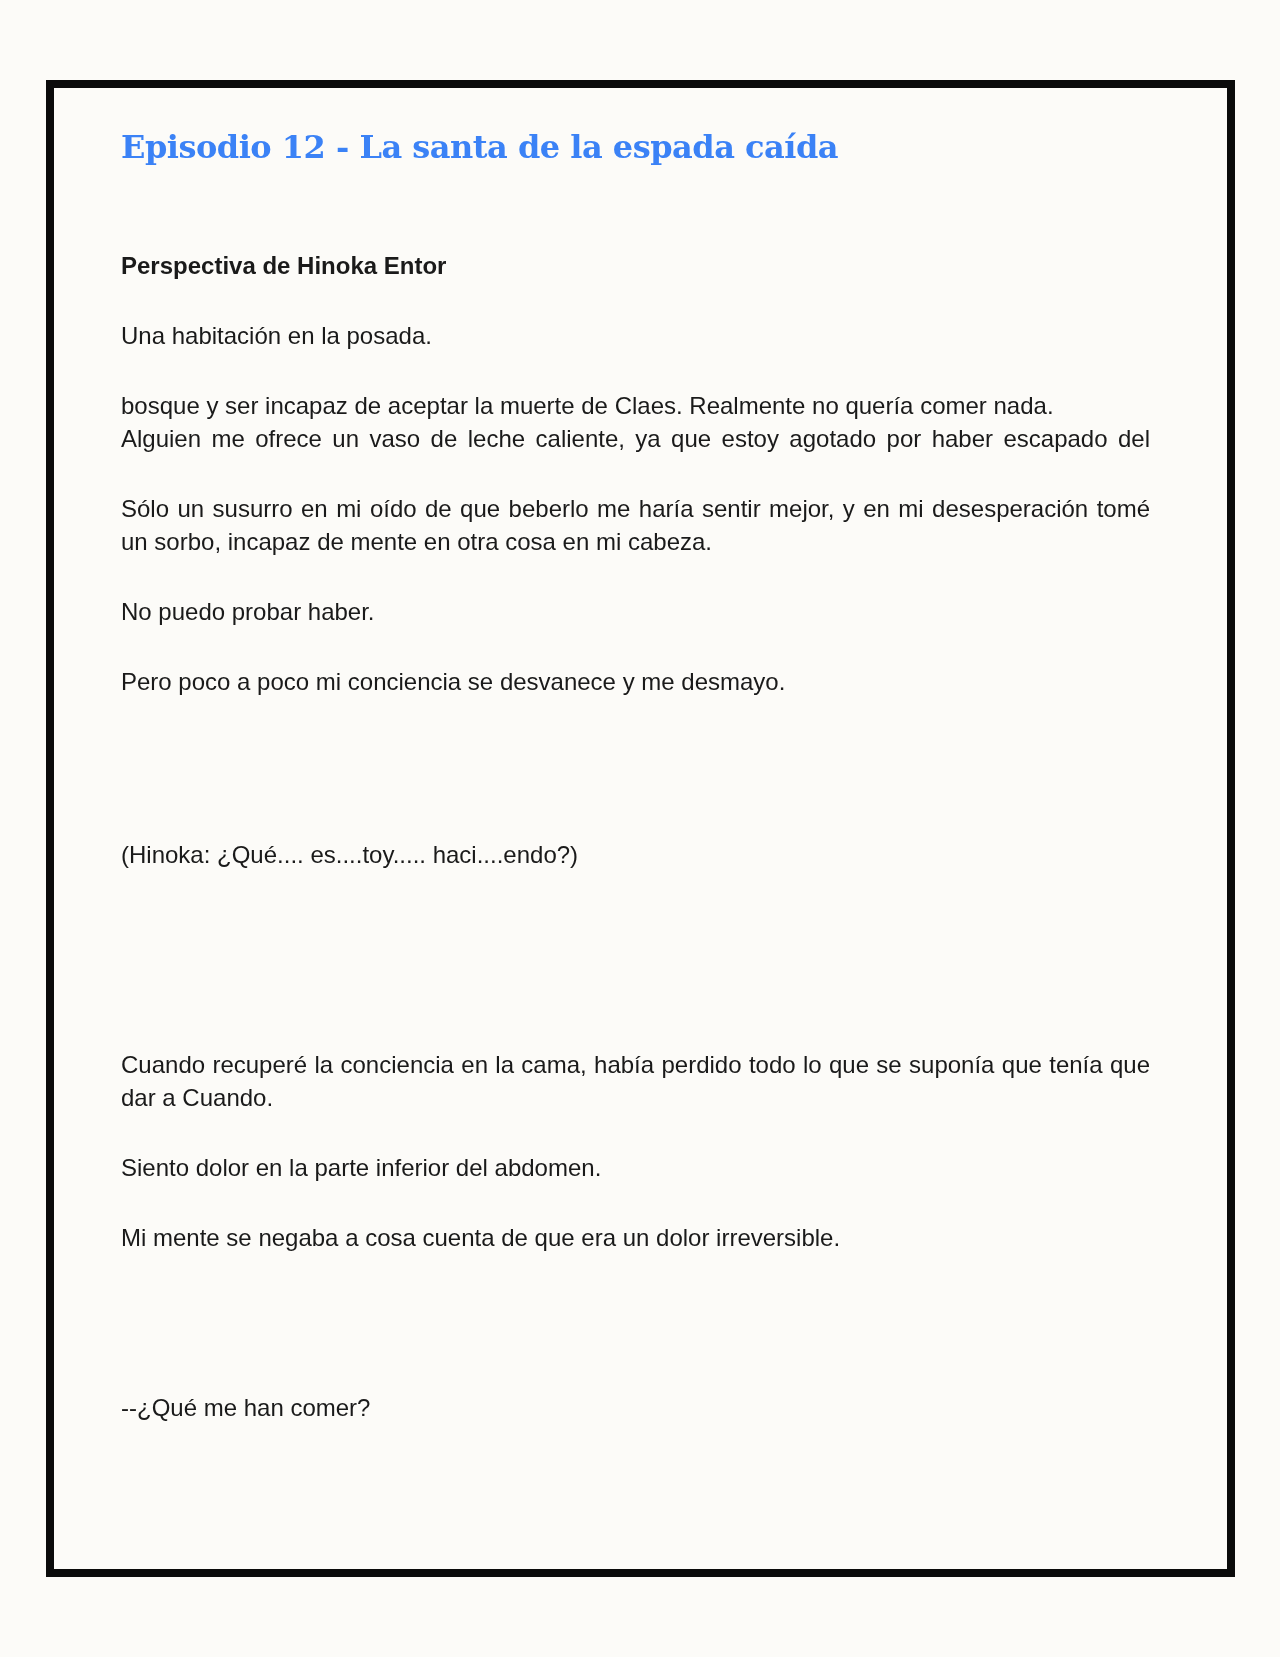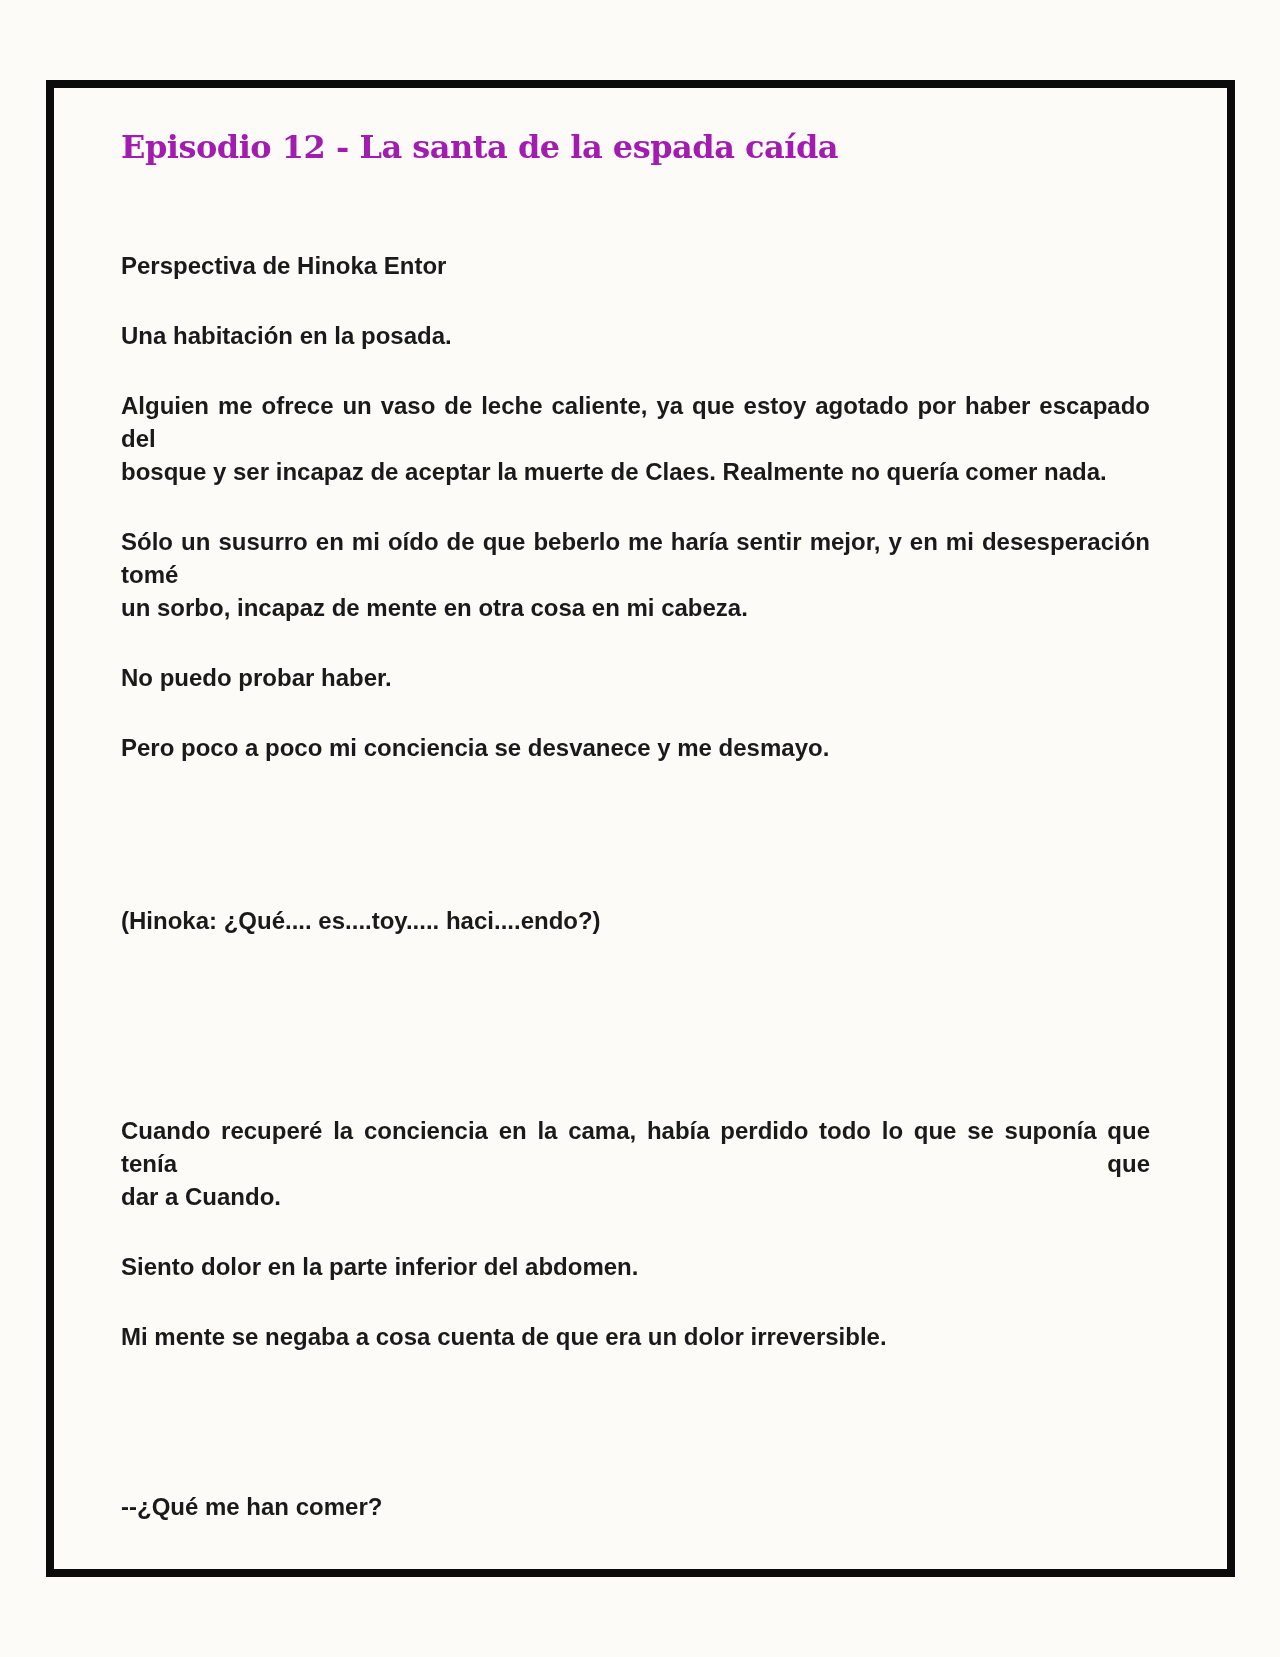--- a/index.html
+++ b/index.html
@@ -25,27 +25,27 @@
     border: 8px solid #0b0b0b;
     padding: 38px 77px 0 67px;
     overflow: hidden;
   }
   .title {
     font-family: "DejaVu Serif", serif;
     font-weight: 700;
     font-size: 32px;
     line-height: 42px;
     letter-spacing: -0.5px;
-    color: #a21caf;
+    color: #3b82f6;
     margin: 0 0 81px 0;
   }
   .para {
     font-size: 24px;
     line-height: 33px;
-    font-weight: 700;
+    font-weight: 400;
     margin: 0 0 37px 0;
     color: #1a1a1a;
   }
   .para.bold {
     font-weight: 700;
   }
   .line {
     display: block;
   }
   
@@ -63,22 +63,22 @@
 <div class="sheet">
   <div class="frame">
 
     <h1 class="title">Episodio 12 - La santa de la espada caída</h1>
 
     <p class="para bold">Perspectiva de Hinoka Entor</p>
 
     <p class="para">Una habitación en la posada.</p>
 
     <p class="para">
+      <span class="line">bosque y ser incapaz de aceptar la muerte de Claes. Realmente no quería comer nada.</span>
       <span class="line just">Alguien me ofrece un vaso de leche caliente, ya que estoy agotado por haber escapado del</span>
-      <span class="line">bosque y ser incapaz de aceptar la muerte de Claes. Realmente no quería comer nada.</span>
     </p>
 
     <p class="para">
       <span class="line just">Sólo un susurro en mi oído de que beberlo me haría sentir mejor, y en mi desesperación tomé</span>
       <span class="line">un sorbo, incapaz de mente en otra cosa en mi cabeza.</span>
     </p>
 
     <p class="para">No puedo probar haber.</p>
 
     <p class="para">Pero poco a poco mi conciencia se desvanece y me desmayo.</p>

